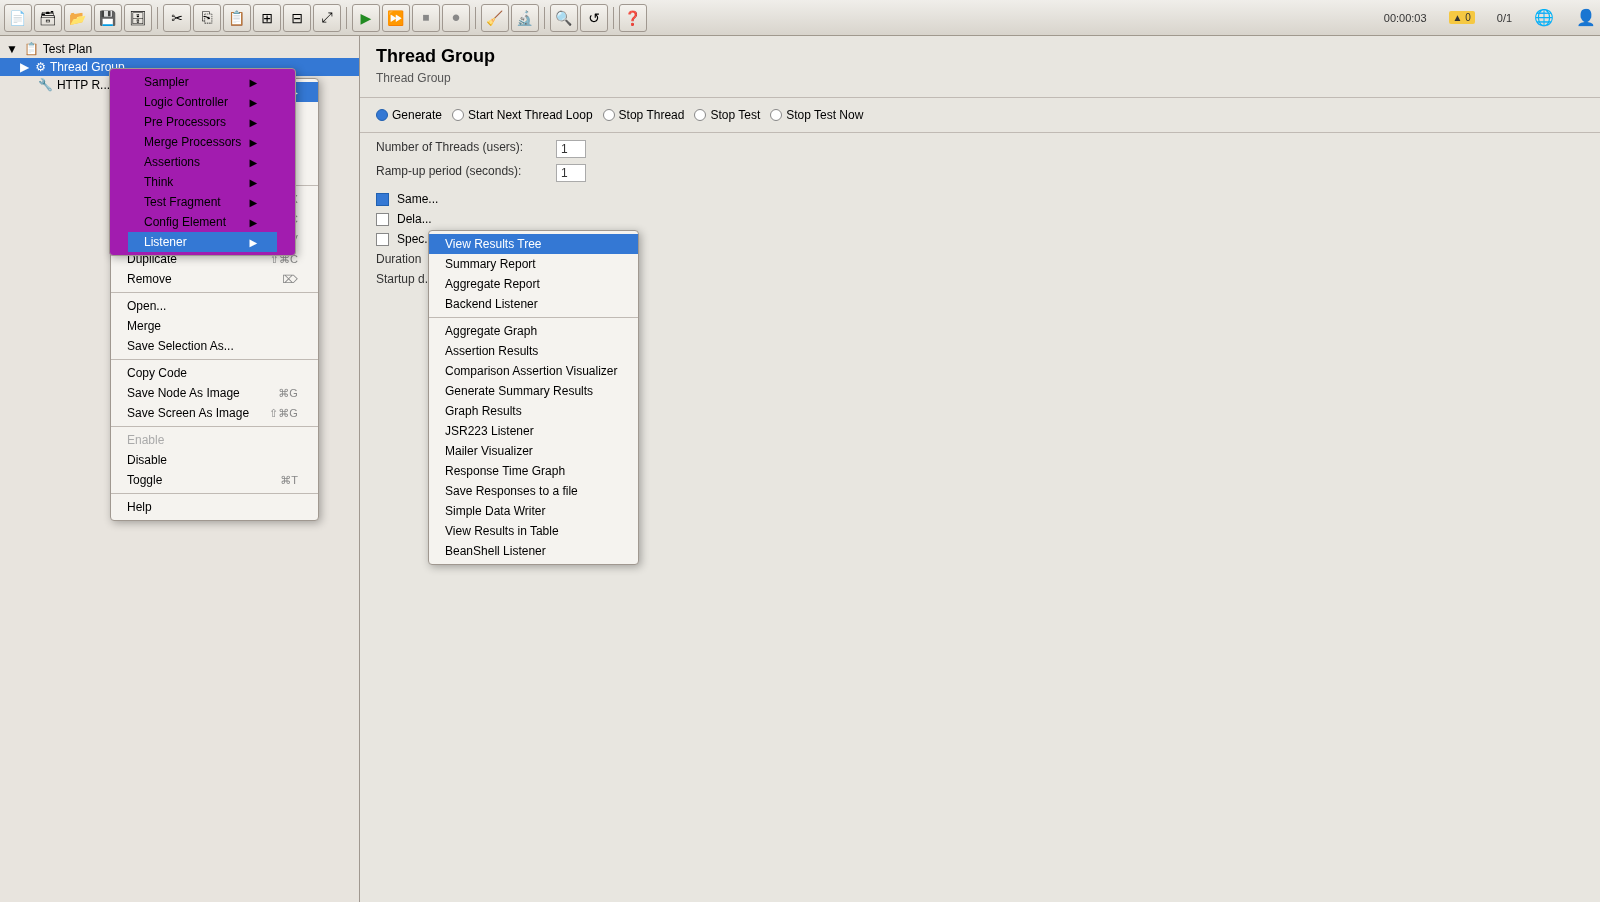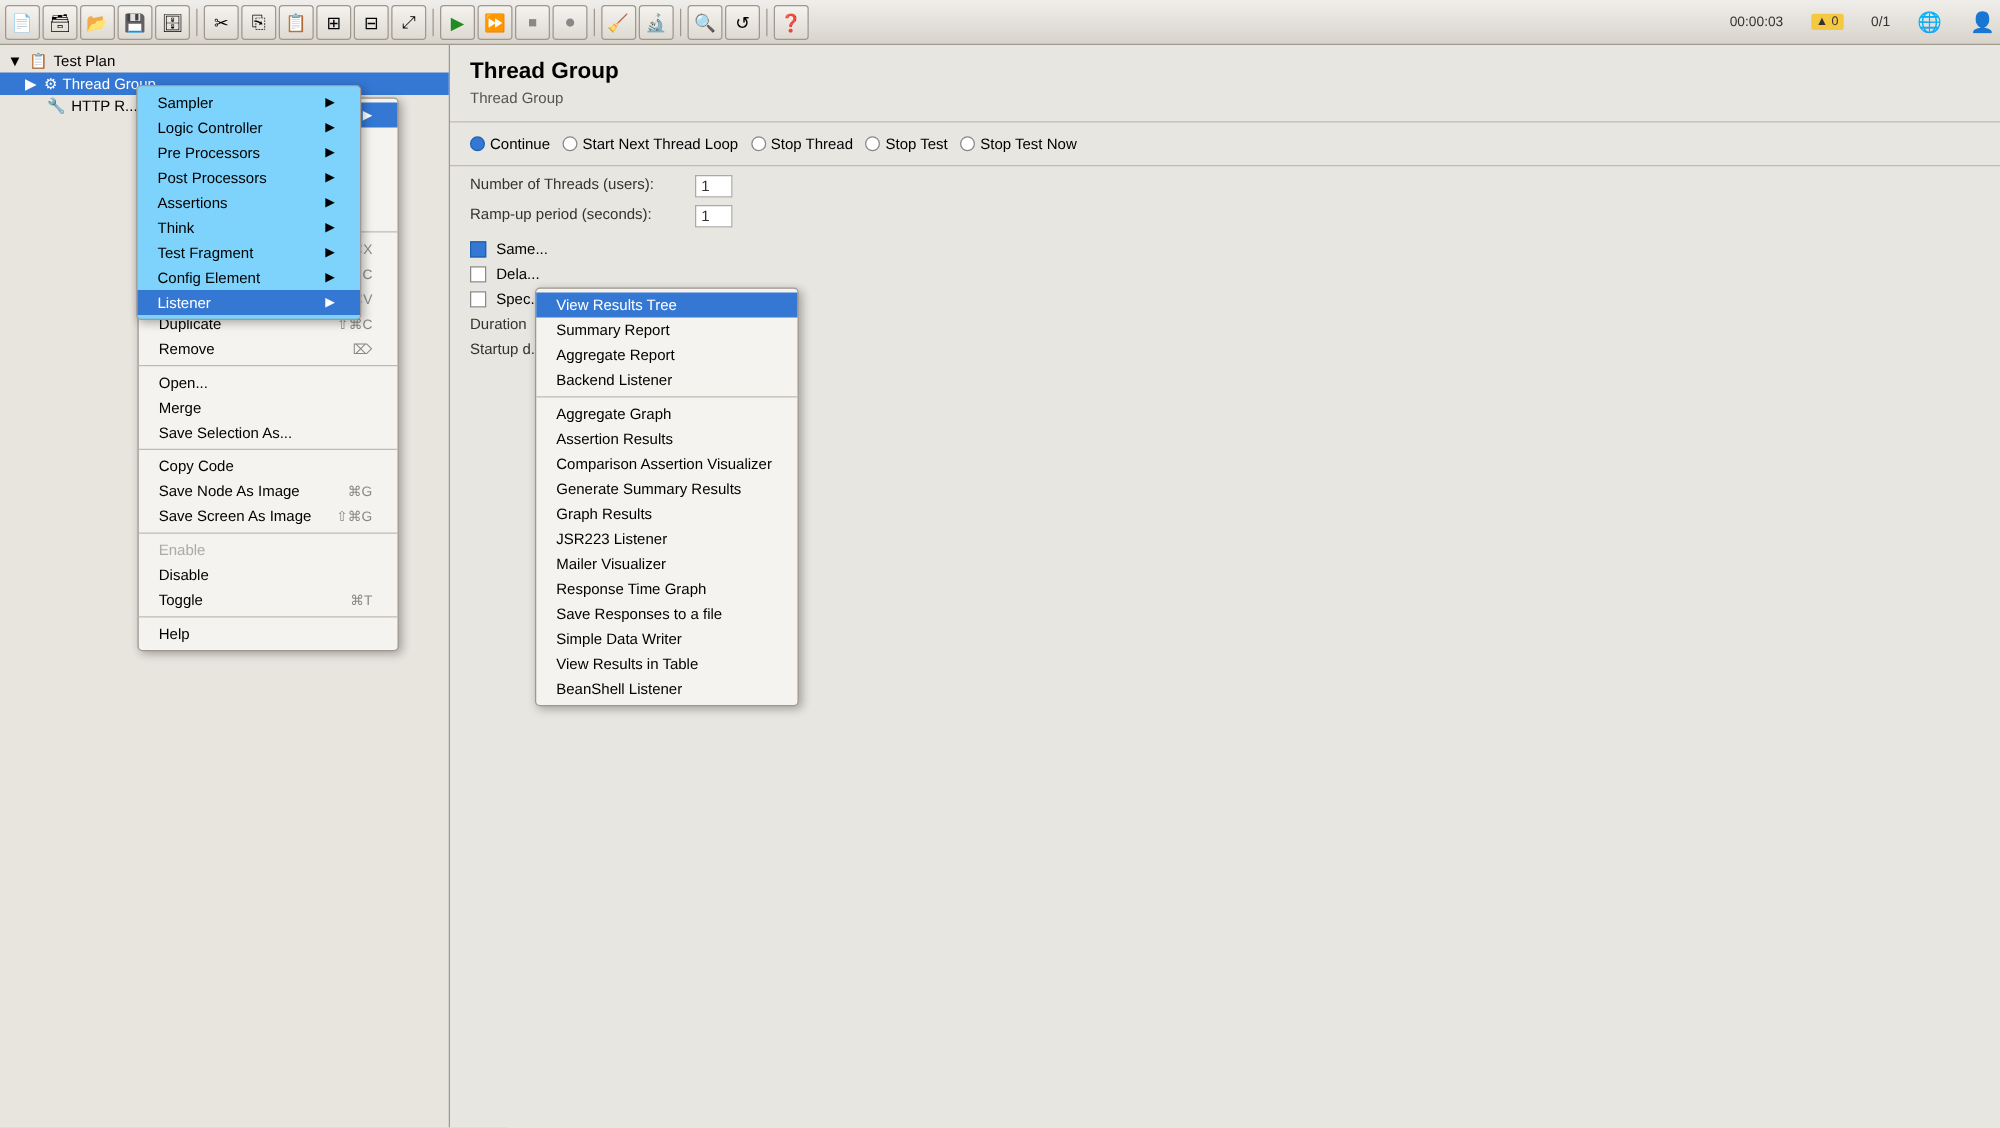--- a/index.html
+++ b/index.html
@@ -200,27 +200,27 @@
       margin: 3px 0;
     }
     .menu-shortcut { color: #888; font-size: 11px; margin-left: 20px; }
     .menu-arrow { font-size: 10px; margin-left: 8px; }
 
     
     #add-submenu {
       position: absolute;
       left: 109px;
       top: 68px;
-      background: #7dd3fc;
+      background: #a21caf;
       border: 1px solid #a09890;
       box-shadow: 2px 2px 8px rgba(0,0,0,0.3);
       min-width: 180px;
       z-index: 101;
       border-radius: 4px;
-      padding: 3px 0;
+      padding: 3px 18px;
     }
 
     
     #listener-submenu {
       position: absolute;
       left: 428px;
       top: 230px;
       background: #f5f3ef;
       border: 1px solid #a09890;
       box-shadow: 2px 2px 8px rgba(0,0,0,0.3);
@@ -371,21 +371,21 @@
     </div>
   </div>
 
   <div id="right-panel">
     <div class="panel-title">Thread Group</div>
     <div class="panel-subtitle">Thread Group</div>
     <div class="panel-divider"></div>
     <div class="action-buttons">
       <div class="radio-option">
         <div class="radio-btn checked"></div>
-        <span>Continue</span>
+        <span>Generate</span>
       </div>
       <div class="radio-option">
         <div class="radio-btn"></div>
         <span>Start Next Thread Loop</span>
       </div>
       <div class="radio-option">
         <div class="radio-btn"></div>
         <span>Stop Thread</span>
       </div>
       <div class="radio-option">
@@ -440,21 +440,21 @@
   </div>
   <div class="menu-item">
     <span>Logic Controller</span>
     <span class="menu-arrow">▶</span>
   </div>
   <div class="menu-item">
     <span>Pre Processors</span>
     <span class="menu-arrow">▶</span>
   </div>
   <div class="menu-item">
-    <span>Post Processors</span>
+    <span>Merge Processors</span>
     <span class="menu-arrow">▶</span>
   </div>
   <div class="menu-item">
     <span>Assertions</span>
     <span class="menu-arrow">▶</span>
   </div>
   <div class="menu-item">
     <span>Think</span>
     <span class="menu-arrow">▶</span>
   </div>

